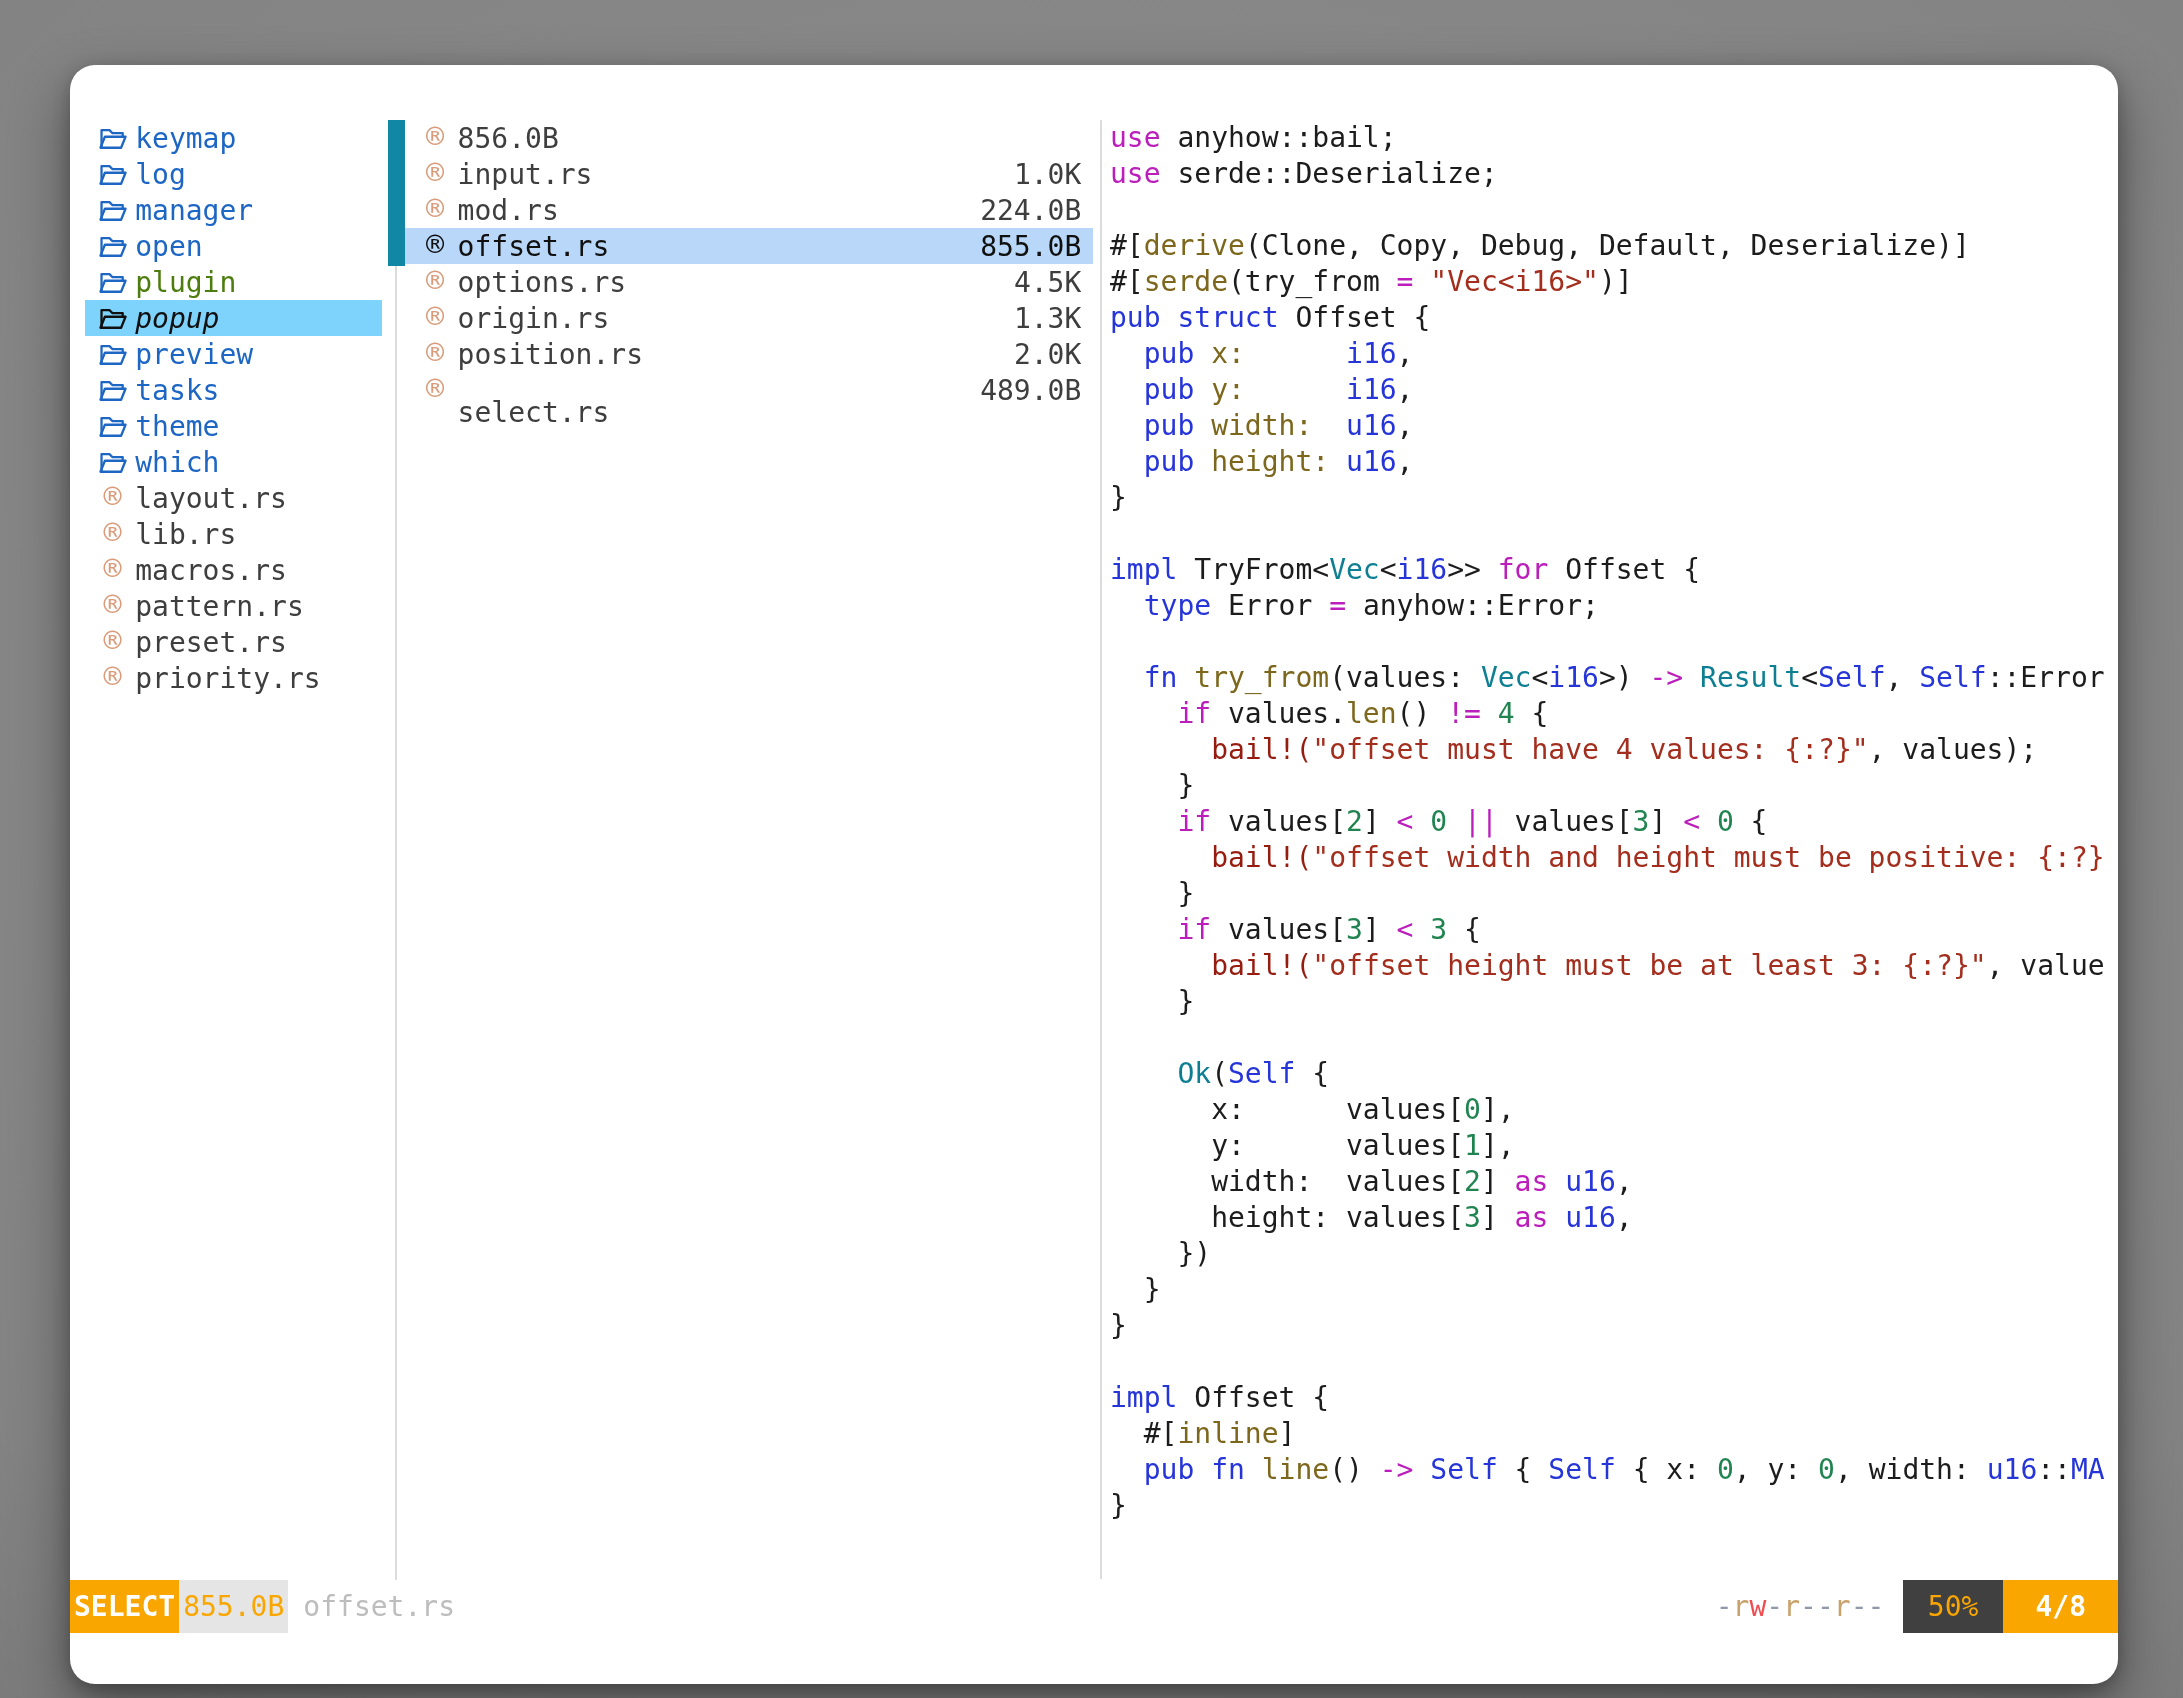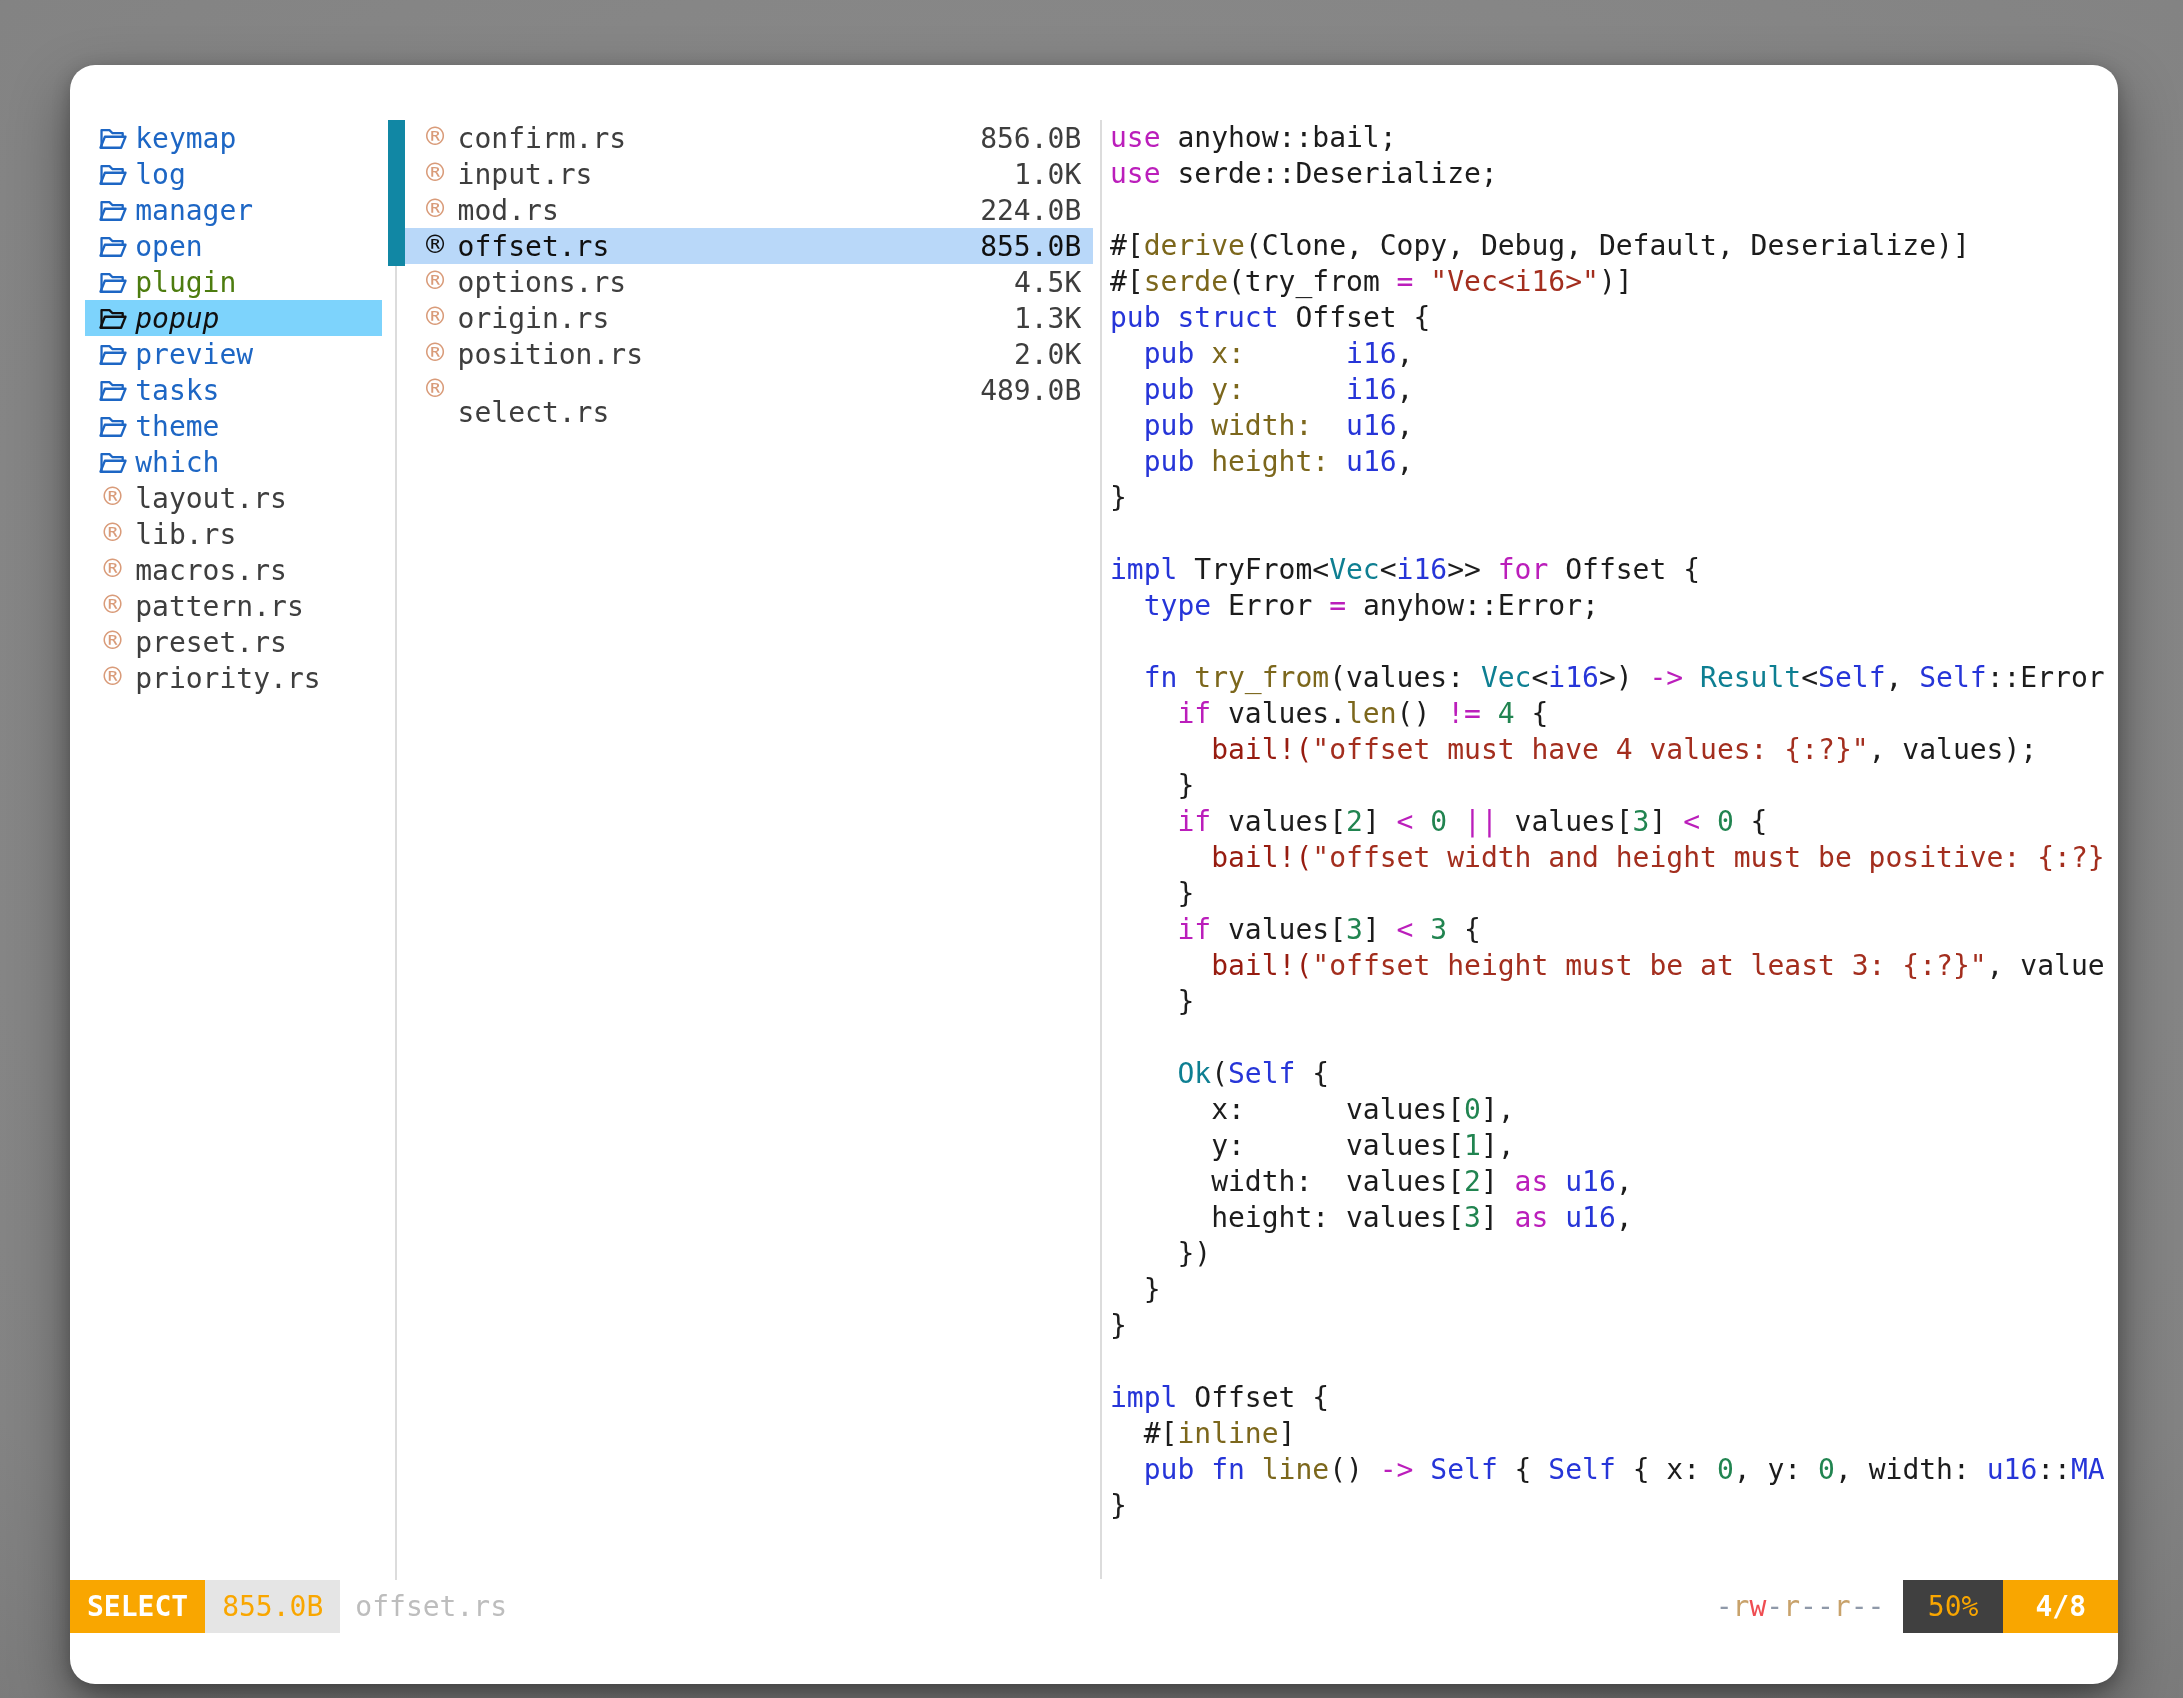--- a/index.html
+++ b/index.html
@@ -34,21 +34,21 @@
   .code{
     position:absolute;left:1040px;top:55px;width:1009px;height:1459px;
     overflow:hidden;font-size:28px;line-height:36px;white-space:pre;
   }
   .code .cl{height:36px;}
   
   .statusbar{
     position:absolute;left:0;top:1515px;width:100%;height:53px;
     display:flex;align-items:stretch;font-size:28px;line-height:53px;white-space:pre;
   }
-  .badge{padding:0 17px;}
+  .badge{padding:0 4px;}
   .badge-mode{font-weight:bold;}
   .status-name{margin-left:15px;}
   .status-spacer{flex:1;}
   .perms{margin-right:18.5px;}
   .badge-pct{padding:0 25px;}
   .badge-pos{padding:0 32px;font-weight:bold;}
 </style>
 </head>
 <body>
 
@@ -100,21 +100,21 @@
             <path d="M2.8 25.5 L7.8 13 h23.4 l-5 12.5 z" fill="none" stroke="#1d66c4" stroke-width="2.6" stroke-linejoin="round"></path>
           </svg></span><span class="nm" style="color: rgb(29, 102, 196);">which</span></div>
       <div class="row"><span class="ic"><span class="rust-glyph" style="color: rgb(217, 155, 121);">®</span></span><span class="nm" style="color: rgb(62, 62, 62);">layout.rs</span></div>
       <div class="row"><span class="ic"><span class="rust-glyph" style="color: rgb(217, 155, 121);">®</span></span><span class="nm" style="color: rgb(62, 62, 62);">lib.rs</span></div>
       <div class="row"><span class="ic"><span class="rust-glyph" style="color: rgb(217, 155, 121);">®</span></span><span class="nm" style="color: rgb(62, 62, 62);">macros.rs</span></div>
       <div class="row"><span class="ic"><span class="rust-glyph" style="color: rgb(217, 155, 121);">®</span></span><span class="nm" style="color: rgb(62, 62, 62);">pattern.rs</span></div>
       <div class="row"><span class="ic"><span class="rust-glyph" style="color: rgb(217, 155, 121);">®</span></span><span class="nm" style="color: rgb(62, 62, 62);">preset.rs</span></div>
       <div class="row"><span class="ic"><span class="rust-glyph" style="color: rgb(217, 155, 121);">®</span></span><span class="nm" style="color: rgb(62, 62, 62);">priority.rs</span></div>
     </div>
   <div class="pane pane-mid" id="current-pane">
-      <div class="row"><span class="ic"><span class="rust-glyph" style="color: rgb(217, 155, 121);">®</span></span><span class="nm" style="color: rgb(62, 62, 62);">confirm.rs</span><span class="sz" style="color: rgb(62, 62, 62);">856.0B</span></div>
+      <div class="row"><span class="ic"><span class="rust-glyph" style="color: rgb(217, 155, 121);">®</span></span><span class="sz" style="color: rgb(62, 62, 62);">856.0B</span></div>
       <div class="row"><span class="ic"><span class="rust-glyph" style="color: rgb(217, 155, 121);">®</span></span><span class="nm" style="color: rgb(62, 62, 62);">input.rs</span><span class="sz" style="color: rgb(62, 62, 62);">1.0K</span></div>
       <div class="row"><span class="ic"><span class="rust-glyph" style="color: rgb(217, 155, 121);">®</span></span><span class="nm" style="color: rgb(62, 62, 62);">mod.rs</span><span class="sz" style="color: rgb(62, 62, 62);">224.0B</span></div>
       <div class="row" style="background: rgb(185, 216, 249);"><span class="ic"><span class="rust-glyph" style="color: rgb(16, 16, 16);">®</span></span><span class="nm" style="color: rgb(16, 16, 16);">offset.rs</span><span class="sz" style="color: rgb(16, 16, 16);">855.0B</span></div>
       <div class="row"><span class="ic"><span class="rust-glyph" style="color: rgb(217, 155, 121);">®</span></span><span class="nm" style="color: rgb(62, 62, 62);">options.rs</span><span class="sz" style="color: rgb(62, 62, 62);">4.5K</span></div>
       <div class="row"><span class="ic"><span class="rust-glyph" style="color: rgb(217, 155, 121);">®</span></span><span class="nm" style="color: rgb(62, 62, 62);">origin.rs</span><span class="sz" style="color: rgb(62, 62, 62);">1.3K</span></div>
       <div class="row"><span class="ic"><span class="rust-glyph" style="color: rgb(217, 155, 121);">®</span></span><span class="nm" style="color: rgb(62, 62, 62);">position.rs</span><span class="sz" style="color: rgb(62, 62, 62);">2.0K</span></div>
       <div class="row"><span class="ic"><span class="rust-glyph" style="color: rgb(217, 155, 121);">®</span></span><span class="nm" style="color: rgb(62, 62, 62); margin-top: 44px;">select.rs</span><span class="sz" style="color: rgb(62, 62, 62);">489.0B</span></div>
     </div>
   <div class="code" id="preview-pane"><div class="cl"><span style="color: rgb(187, 30, 187);">use</span><span style="color: rgb(28, 28, 28);"> anyhow::bail;</span></div><div class="cl"><span style="color: rgb(187, 30, 187);">use</span><span style="color: rgb(28, 28, 28);"> serde::Deserialize;</span></div><div class="cl">&nbsp;</div><div class="cl"><span style="color: rgb(28, 28, 28);">#[</span><span style="color: rgb(124, 103, 28);">derive</span><span style="color: rgb(28, 28, 28);">(Clone, Copy, Debug, Default, Deserialize)]</span></div><div class="cl"><span style="color: rgb(28, 28, 28);">#[</span><span style="color: rgb(124, 103, 28);">serde</span><span style="color: rgb(28, 28, 28);">(try_from </span><span style="color: rgb(187, 30, 187);">=</span><span style="color: rgb(28, 28, 28);"> </span><span style="color: rgb(163, 46, 30);">"Vec&lt;i16&gt;"</span><span style="color: rgb(28, 28, 28);">)]</span></div><div class="cl"><span style="color: rgb(38, 53, 216);">pub</span><span style="color: rgb(28, 28, 28);"> </span><span style="color: rgb(38, 53, 216);">struct</span><span style="color: rgb(28, 28, 28);"> Offset {</span></div><div class="cl"><span style="color: rgb(28, 28, 28);">  </span><span style="color: rgb(38, 53, 216);">pub</span><span style="color: rgb(28, 28, 28);"> </span><span style="color: rgb(124, 103, 28);">x:</span><span style="color: rgb(28, 28, 28);">      </span><span style="color: rgb(38, 53, 216);">i16</span><span style="color: rgb(28, 28, 28);">,</span></div><div class="cl"><span style="color: rgb(28, 28, 28);">  </span><span style="color: rgb(38, 53, 216);">pub</span><span style="color: rgb(28, 28, 28);"> </span><span style="color: rgb(124, 103, 28);">y:</span><span style="color: rgb(28, 28, 28);">      </span><span style="color: rgb(38, 53, 216);">i16</span><span style="color: rgb(28, 28, 28);">,</span></div><div class="cl"><span style="color: rgb(28, 28, 28);">  </span><span style="color: rgb(38, 53, 216);">pub</span><span style="color: rgb(28, 28, 28);"> </span><span style="color: rgb(124, 103, 28);">width:</span><span style="color: rgb(28, 28, 28);">  </span><span style="color: rgb(38, 53, 216);">u16</span><span style="color: rgb(28, 28, 28);">,</span></div><div class="cl"><span style="color: rgb(28, 28, 28);">  </span><span style="color: rgb(38, 53, 216);">pub</span><span style="color: rgb(28, 28, 28);"> </span><span style="color: rgb(124, 103, 28);">height:</span><span style="color: rgb(28, 28, 28);"> </span><span style="color: rgb(38, 53, 216);">u16</span><span style="color: rgb(28, 28, 28);">,</span></div><div class="cl"><span style="color: rgb(28, 28, 28);">}</span></div><div class="cl">&nbsp;</div><div class="cl"><span style="color: rgb(38, 53, 216);">impl</span><span style="color: rgb(28, 28, 28);"> TryFrom&lt;</span><span style="color: rgb(14, 127, 146);">Vec</span><span style="color: rgb(28, 28, 28);">&lt;</span><span style="color: rgb(38, 53, 216);">i16</span><span style="color: rgb(28, 28, 28);">&gt;&gt; </span><span style="color: rgb(187, 30, 187);">for</span><span style="color: rgb(28, 28, 28);"> Offset {</span></div><div class="cl"><span style="color: rgb(28, 28, 28);">  </span><span style="color: rgb(38, 53, 216);">type</span><span style="color: rgb(28, 28, 28);"> Error </span><span style="color: rgb(187, 30, 187);">=</span><span style="color: rgb(28, 28, 28);"> anyhow::Error;</span></div><div class="cl">&nbsp;</div><div class="cl"><span style="color: rgb(28, 28, 28);">  </span><span style="color: rgb(38, 53, 216);">fn</span><span style="color: rgb(28, 28, 28);"> </span><span style="color: rgb(124, 103, 28);">try_from</span><span style="color: rgb(28, 28, 28);">(values: </span><span style="color: rgb(14, 127, 146);">Vec</span><span style="color: rgb(28, 28, 28);">&lt;</span><span style="color: rgb(38, 53, 216);">i16</span><span style="color: rgb(28, 28, 28);">&gt;) </span><span style="color: rgb(187, 30, 187);">-&gt;</span><span style="color: rgb(28, 28, 28);"> </span><span style="color: rgb(14, 127, 146);">Result</span><span style="color: rgb(28, 28, 28);">&lt;</span><span style="color: rgb(38, 53, 216);">Self</span><span style="color: rgb(28, 28, 28);">, </span><span style="color: rgb(38, 53, 216);">Self</span><span style="color: rgb(28, 28, 28);">::Error</span></div><div class="cl"><span style="color: rgb(28, 28, 28);">    </span><span style="color: rgb(187, 30, 187);">if</span><span style="color: rgb(28, 28, 28);"> values.</span><span style="color: rgb(124, 103, 28);">len</span><span style="color: rgb(28, 28, 28);">() </span><span style="color: rgb(187, 30, 187);">!=</span><span style="color: rgb(28, 28, 28);"> </span><span style="color: rgb(33, 132, 80);">4</span><span style="color: rgb(28, 28, 28);"> {</span></div><div class="cl"><span style="color: rgb(28, 28, 28);">      </span><span style="color: rgb(151, 28, 16);">bail!(</span><span style="color: rgb(163, 46, 30);">"offset must have 4 values: {:?}"</span><span style="color: rgb(28, 28, 28);">, values);</span></div><div class="cl"><span style="color: rgb(28, 28, 28);">    }</span></div><div class="cl"><span style="color: rgb(28, 28, 28);">    </span><span style="color: rgb(187, 30, 187);">if</span><span style="color: rgb(28, 28, 28);"> values[</span><span style="color: rgb(33, 132, 80);">2</span><span style="color: rgb(28, 28, 28);">] </span><span style="color: rgb(187, 30, 187);">&lt;</span><span style="color: rgb(28, 28, 28);"> </span><span style="color: rgb(33, 132, 80);">0</span><span style="color: rgb(28, 28, 28);"> </span><span style="color: rgb(187, 30, 187);">||</span><span style="color: rgb(28, 28, 28);"> values[</span><span style="color: rgb(33, 132, 80);">3</span><span style="color: rgb(28, 28, 28);">] </span><span style="color: rgb(187, 30, 187);">&lt;</span><span style="color: rgb(28, 28, 28);"> </span><span style="color: rgb(33, 132, 80);">0</span><span style="color: rgb(28, 28, 28);"> {</span></div><div class="cl"><span style="color: rgb(28, 28, 28);">      </span><span style="color: rgb(151, 28, 16);">bail!(</span><span style="color: rgb(163, 46, 30);">"offset width and height must be positive: {:?}</span></div><div class="cl"><span style="color: rgb(28, 28, 28);">    }</span></div><div class="cl"><span style="color: rgb(28, 28, 28);">    </span><span style="color: rgb(187, 30, 187);">if</span><span style="color: rgb(28, 28, 28);"> values[</span><span style="color: rgb(33, 132, 80);">3</span><span style="color: rgb(28, 28, 28);">] </span><span style="color: rgb(187, 30, 187);">&lt;</span><span style="color: rgb(28, 28, 28);"> </span><span style="color: rgb(33, 132, 80);">3</span><span style="color: rgb(28, 28, 28);"> {</span></div><div class="cl"><span style="color: rgb(28, 28, 28);">      </span><span style="color: rgb(151, 28, 16);">bail!(</span><span style="color: rgb(163, 46, 30);">"offset height must be at least 3: {:?}"</span><span style="color: rgb(28, 28, 28);">, value</span></div><div class="cl"><span style="color: rgb(28, 28, 28);">    }</span></div><div class="cl">&nbsp;</div><div class="cl"><span style="color: rgb(28, 28, 28);">    </span><span style="color: rgb(14, 127, 146);">Ok</span><span style="color: rgb(28, 28, 28);">(</span><span style="color: rgb(38, 53, 216);">Self</span><span style="color: rgb(28, 28, 28);"> {</span></div><div class="cl"><span style="color: rgb(28, 28, 28);">      x:      values[</span><span style="color: rgb(33, 132, 80);">0</span><span style="color: rgb(28, 28, 28);">],</span></div><div class="cl"><span style="color: rgb(28, 28, 28);">      y:      values[</span><span style="color: rgb(33, 132, 80);">1</span><span style="color: rgb(28, 28, 28);">],</span></div><div class="cl"><span style="color: rgb(28, 28, 28);">      width:  values[</span><span style="color: rgb(33, 132, 80);">2</span><span style="color: rgb(28, 28, 28);">] </span><span style="color: rgb(187, 30, 187);">as</span><span style="color: rgb(28, 28, 28);"> </span><span style="color: rgb(38, 53, 216);">u16</span><span style="color: rgb(28, 28, 28);">,</span></div><div class="cl"><span style="color: rgb(28, 28, 28);">      height: values[</span><span style="color: rgb(33, 132, 80);">3</span><span style="color: rgb(28, 28, 28);">] </span><span style="color: rgb(187, 30, 187);">as</span><span style="color: rgb(28, 28, 28);"> </span><span style="color: rgb(38, 53, 216);">u16</span><span style="color: rgb(28, 28, 28);">,</span></div><div class="cl"><span style="color: rgb(28, 28, 28);">    })</span></div><div class="cl"><span style="color: rgb(28, 28, 28);">  }</span></div><div class="cl"><span style="color: rgb(28, 28, 28);">}</span></div><div class="cl">&nbsp;</div><div class="cl"><span style="color: rgb(38, 53, 216);">impl</span><span style="color: rgb(28, 28, 28);"> Offset {</span></div><div class="cl"><span style="color: rgb(28, 28, 28);">  #[</span><span style="color: rgb(124, 103, 28);">inline</span><span style="color: rgb(28, 28, 28);">]</span></div><div class="cl"><span style="color: rgb(28, 28, 28);">  </span><span style="color: rgb(38, 53, 216);">pub</span><span style="color: rgb(28, 28, 28);"> </span><span style="color: rgb(38, 53, 216);">fn</span><span style="color: rgb(28, 28, 28);"> </span><span style="color: rgb(124, 103, 28);">line</span><span style="color: rgb(28, 28, 28);">() </span><span style="color: rgb(187, 30, 187);">-&gt;</span><span style="color: rgb(28, 28, 28);"> </span><span style="color: rgb(38, 53, 216);">Self</span><span style="color: rgb(28, 28, 28);"> { </span><span style="color: rgb(38, 53, 216);">Self</span><span style="color: rgb(28, 28, 28);"> { x: </span><span style="color: rgb(33, 132, 80);">0</span><span style="color: rgb(28, 28, 28);">, y: </span><span style="color: rgb(33, 132, 80);">0</span><span style="color: rgb(28, 28, 28);">, width: </span><span style="color: rgb(38, 53, 216);">u16</span><span style="color: rgb(28, 28, 28);">::</span><span style="color: rgb(38, 53, 216);">MA</span></div><div class="cl"><span style="color: rgb(28, 28, 28);">}</span></div></div>
 

